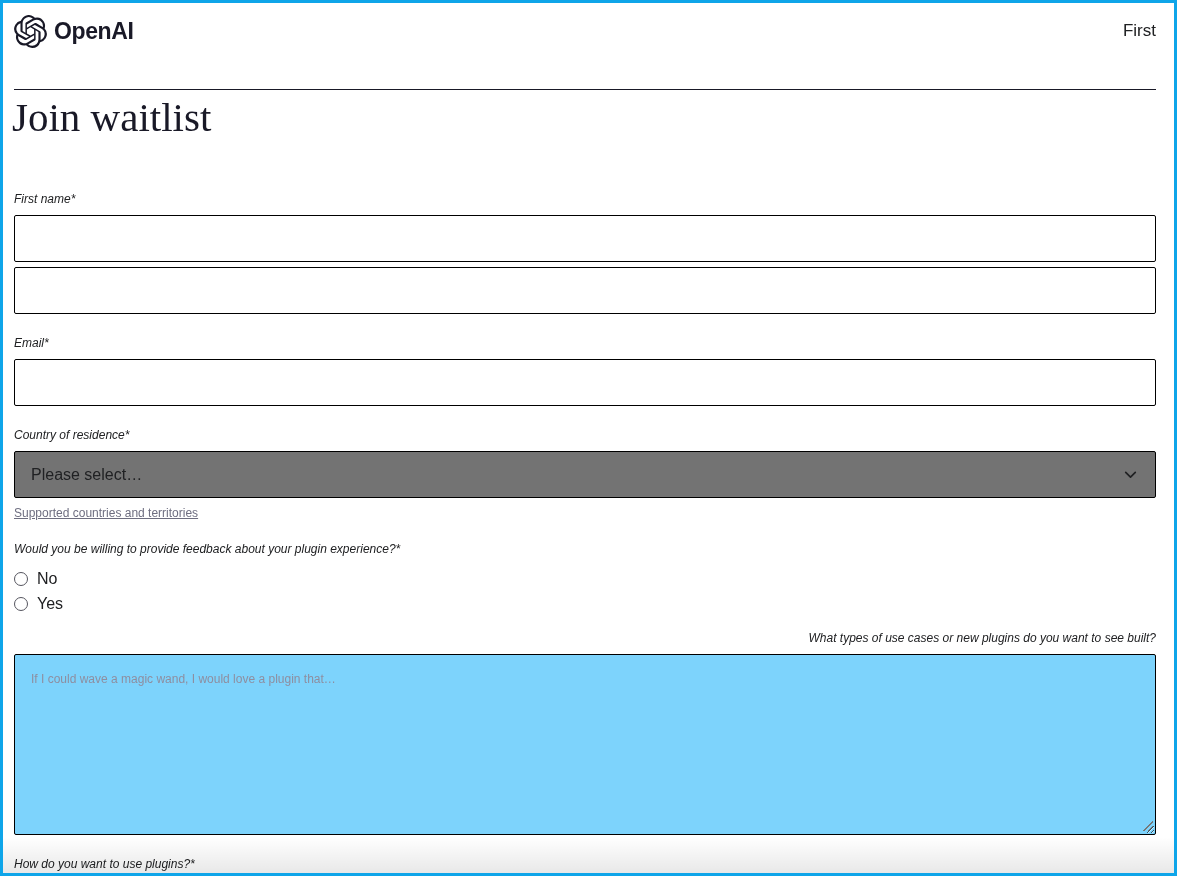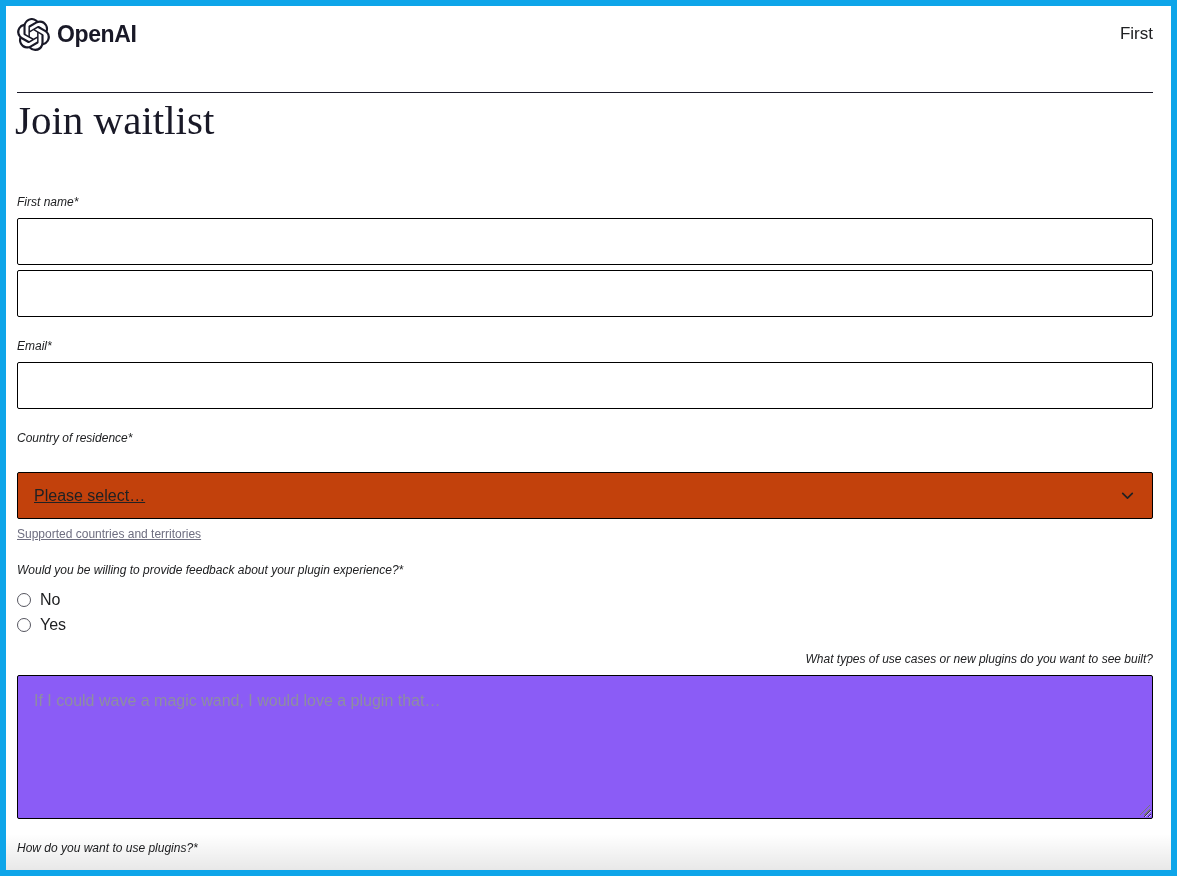--- a/index.html
+++ b/index.html
@@ -5,21 +5,21 @@
   * { box-sizing: border-box; margin: 0; padding: 0; }
   html, body { background: #fff; }
   body {
     font-family: "Liberation Sans", "DejaVu Sans", sans-serif;
     color: #202123;
   }
   .viewport {
     position: relative;
     width: 1177px;
     height: 876px;
-    border: 6px solid #0ea5e9;
+    border: 3px solid #0ea5e9;
     background: #fff;
     overflow: hidden;
   }
   
   .header {
     display: flex;
     align-items: center;
     justify-content: space-between;
     padding: 8px 18px 0 11px;
     height: 48px;
@@ -81,27 +81,26 @@
     color: #202123;
     padding: 0 16px;
     outline: none;
   }
   .select-box {
     display: flex;
     align-items: center;
     justify-content: space-between;
     width: 100%;
     height: 47px;
-    margin-top: 23px;
+    margin-top: 5px;
     border: 1px solid #000;
     border-radius: 2px;
-    background: #c2410c;
+    background: #737373;
     padding: 0 16px;
     cursor: pointer;
-    text-decoration: underline;
   }
   .select-value { font-size: 16px; color: #202123; }
   .select-box svg { width: 17px; height: 17px; display: block; }
   .helper-link {
     display: inline-block;
     margin-top: 8px;
     font-size: 12px;
     line-height: 14px;
     color: #6e6e80;
     text-decoration: underline;
@@ -126,26 +125,26 @@
     margin: 0 9px 0 0;
     cursor: pointer;
     flex: 0 0 auto;
   }
   .radio-label { font-size: 16px; color: #202123; }
   .q2-label { margin-top: 12px; text-align: right; }
   .textarea-wrap { position: relative; margin-top: 5px; }
   .textarea {
     display: block;
     width: 100%;
-    height: 144px;
+    height: 181px;
     border: 1px solid #000;
     border-radius: 2px;
-    background: #8b5cf6;
+    background: #7dd3fc;
     font-family: inherit;
-    font-size: 16px;
+    font-size: 12px;
     line-height: 21px;
     color: #202123;
     padding: 14px 16px;
     resize: vertical;
     outline: none;
   }
   .textarea::placeholder { color: #8e8ea0; opacity: 1; }
   .resize-handle {
     position: absolute;
     right: 3px;

